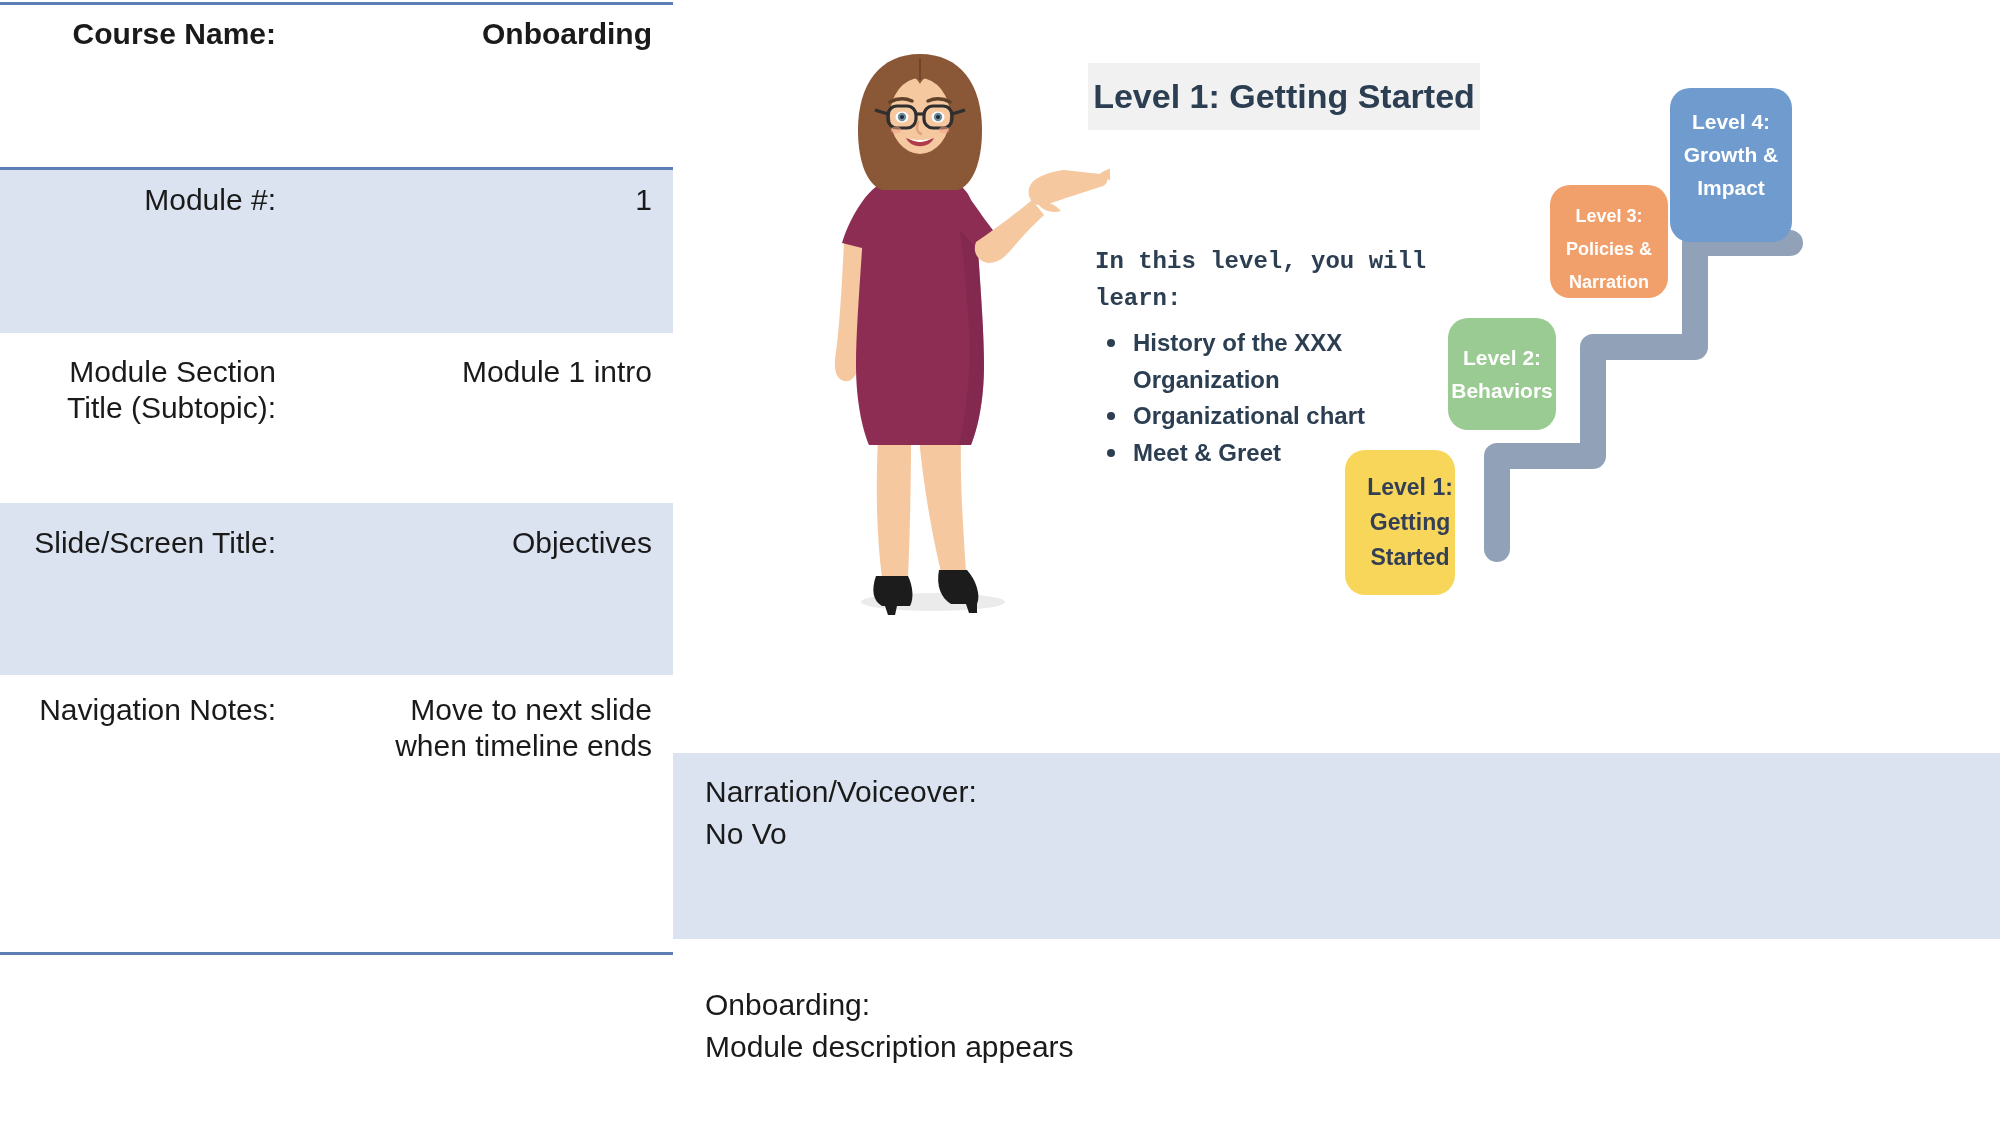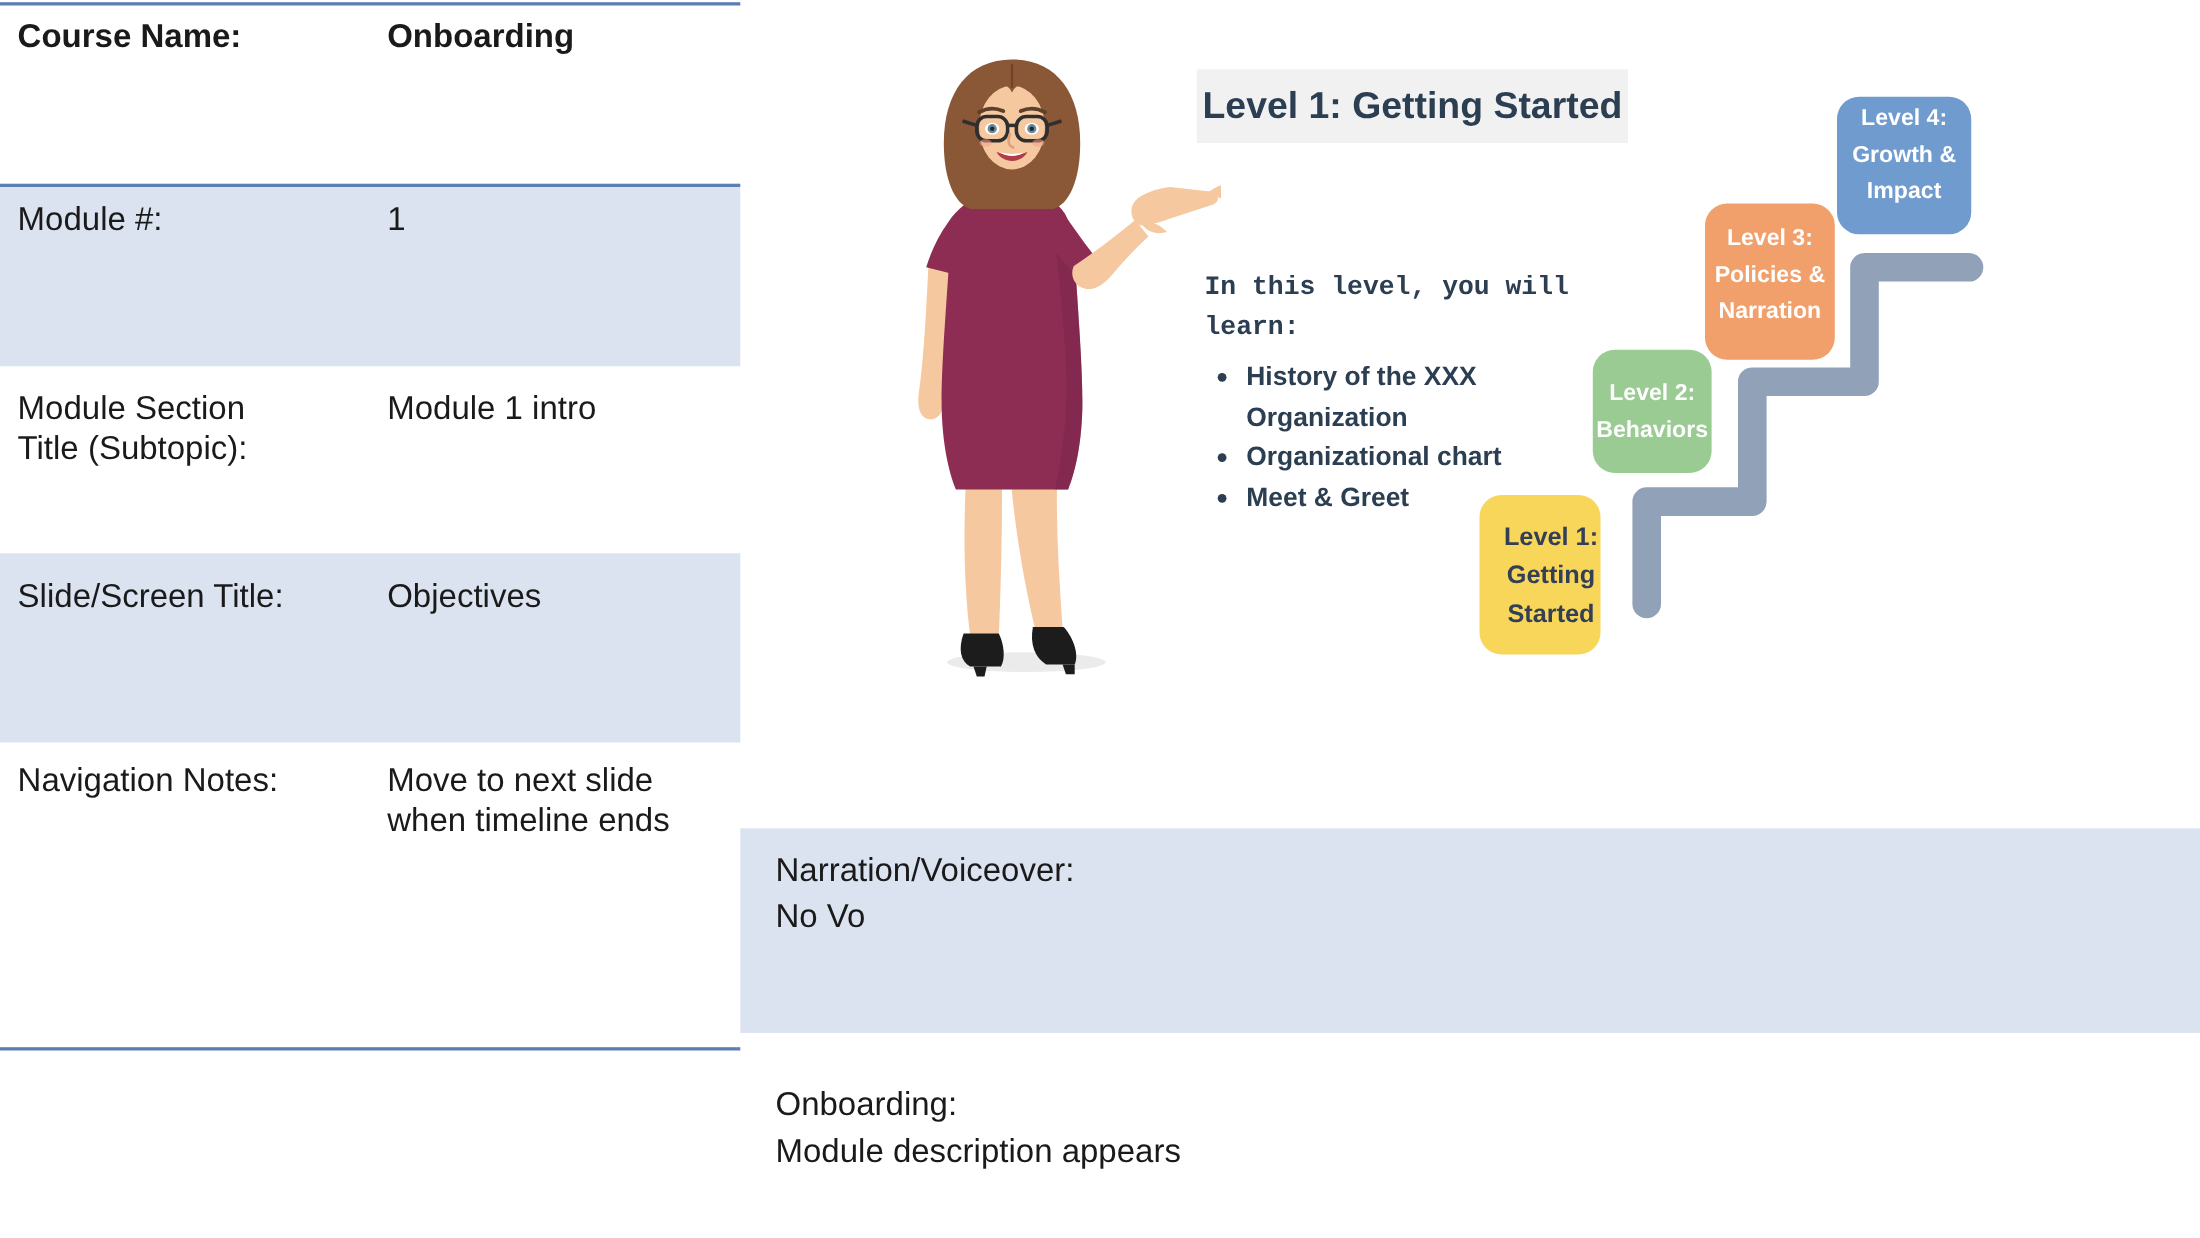--- a/index.html
+++ b/index.html
@@ -8,21 +8,21 @@
     font-family:"Liberation Sans","DejaVu Sans",sans-serif;color:var(--text-black);
   }
   
   .hline{position:absolute;left:0;width:673px;height:3px;background:var(--table-border);}
   .hline.top{top:2px;}
   .hline.mid{top:167px;}
   .hline.bottom{top:952px;}
   .row-shade{position:absolute;left:0;width:673px;background:var(--row-shade);}
   .row-shade.r2{top:170px;height:163px;}
   .row-shade.r4{top:503px;height:172px;}
-  .cell{position:absolute;font-size:30px;line-height:36px;color:var(--text-black);}
+  .cell{position:absolute;font-size:30px;line-height:36px;color:var(--text-black);text-align:right;}
   .cell.label{left:16px;width:260px;}
   .cell.value{left:352px;width:300px;}
   .cell.bold{font-weight:bold;}
   
   .narration-banner{position:absolute;left:673px;top:753px;width:1327px;height:186px;background:var(--row-shade);}
   .note-text{position:absolute;left:705px;font-size:30px;line-height:42px;color:var(--text-black);}
   
   .title-box{
     position:absolute;left:1088px;top:63px;width:392px;height:67px;background:var(--title-box-bg);
     font-size:34px;font-weight:bold;color:var(--navy);text-align:center;line-height:67px;
@@ -30,22 +30,22 @@
   .intro{position:absolute;left:1095px;top:243px;font-size:24px;font-weight:bold;color:var(--navy);line-height:37px;font-family:Liberation Mono, monospace;}
   .bullets{position:absolute;left:1100px;top:325px;margin:0;padding:0;list-style:none;width:280px;}
   .bullets li{display:flex;align-items:flex-start;font-size:24px;font-weight:bold;color:var(--navy);line-height:36.5px;}
   .bullets .dot{flex:0 0 auto;width:8px;height:8px;border-radius:50%;background:var(--navy);margin:14px 18px 0 7px;}
   .bullets .btxt{width:247px;}
   
   .level-box{position:absolute;border-radius:20px;text-align:center;font-weight:bold;color:#fff;}
   .level-box span{display:block;}
   .level-box.l1{left:1345px;top:450px;width:110px;height:145px;background:var(--level1);color:var(--level1-text);font-size:23px;line-height:35px;padding-top:20px;box-sizing:border-box;padding-left:20px;}
   .level-box.l2{left:1448px;top:318px;width:108px;height:112px;background:var(--level2);font-size:21px;line-height:33px;padding-top:23px;box-sizing:border-box;}
-  .level-box.l3{left:1550px;top:185px;width:118px;height:142px;background:var(--level3);font-size:21px;line-height:33px;padding-top:15px;box-sizing:border-box;}
-  .level-box.l4{left:1670px;top:88px;width:122px;height:125px;background:var(--level4);font-size:21px;line-height:33px;padding-top:3px;box-sizing:border-box;}
+  .level-box.l3{left:1550px;top:185px;width:118px;height:113px;background:var(--level3);font-size:18px;line-height:33px;padding-top:15px;box-sizing:border-box;}
+  .level-box.l4{left:1670px;top:88px;width:122px;height:154px;background:var(--level4);font-size:21px;line-height:33px;padding-top:17px;box-sizing:border-box;}
   .stairs-svg{position:absolute;left:1450px;top:220px;width:370px;height:350px;}
   .stairs{fill:none;stroke:var(--stairs);stroke-width:26;stroke-linecap:round;stroke-linejoin:round;}
   
   .woman-svg{position:absolute;left:770px;top:30px;width:340px;height:620px;}
   .fill-skin{fill:var(--skin);}
   .fill-dress{fill:var(--dress);}
   .fill-dress-dark{fill:var(--dress-dark);}
   .fill-hair{fill:var(--hair);}
   .fill-shoe{fill:var(--shoe);}
   .fill-shadow{fill:var(--shadow-grey);}

